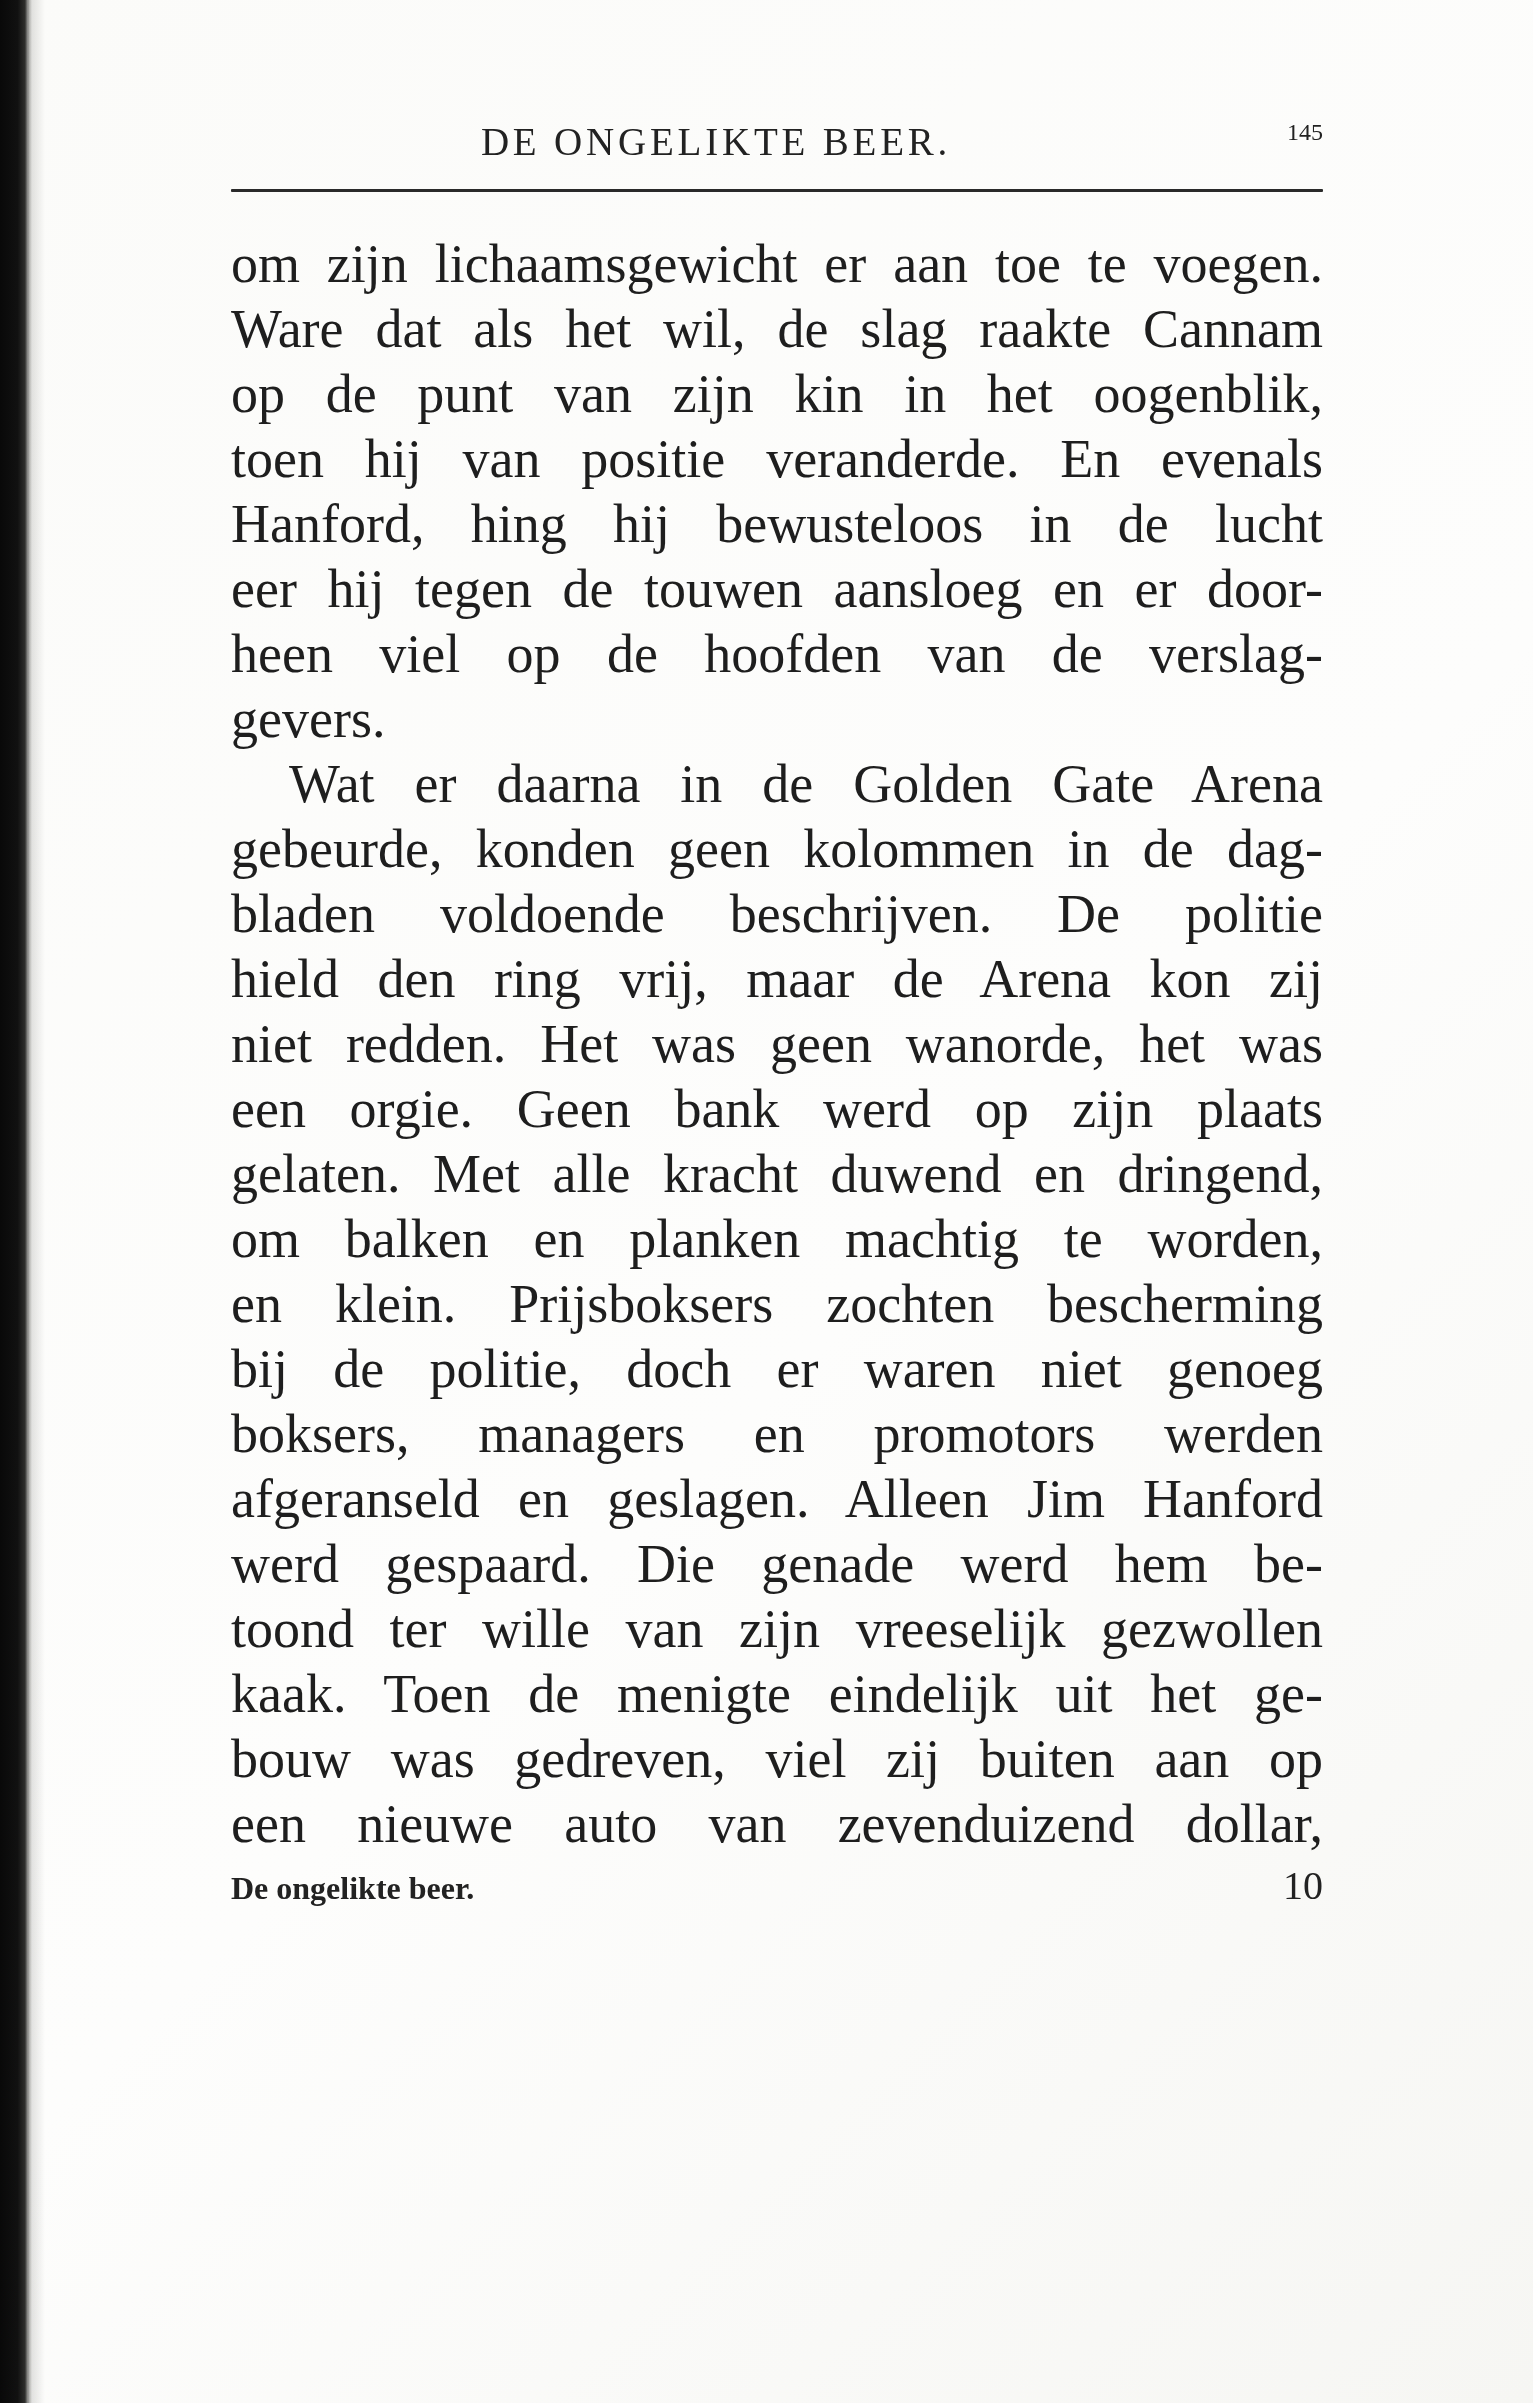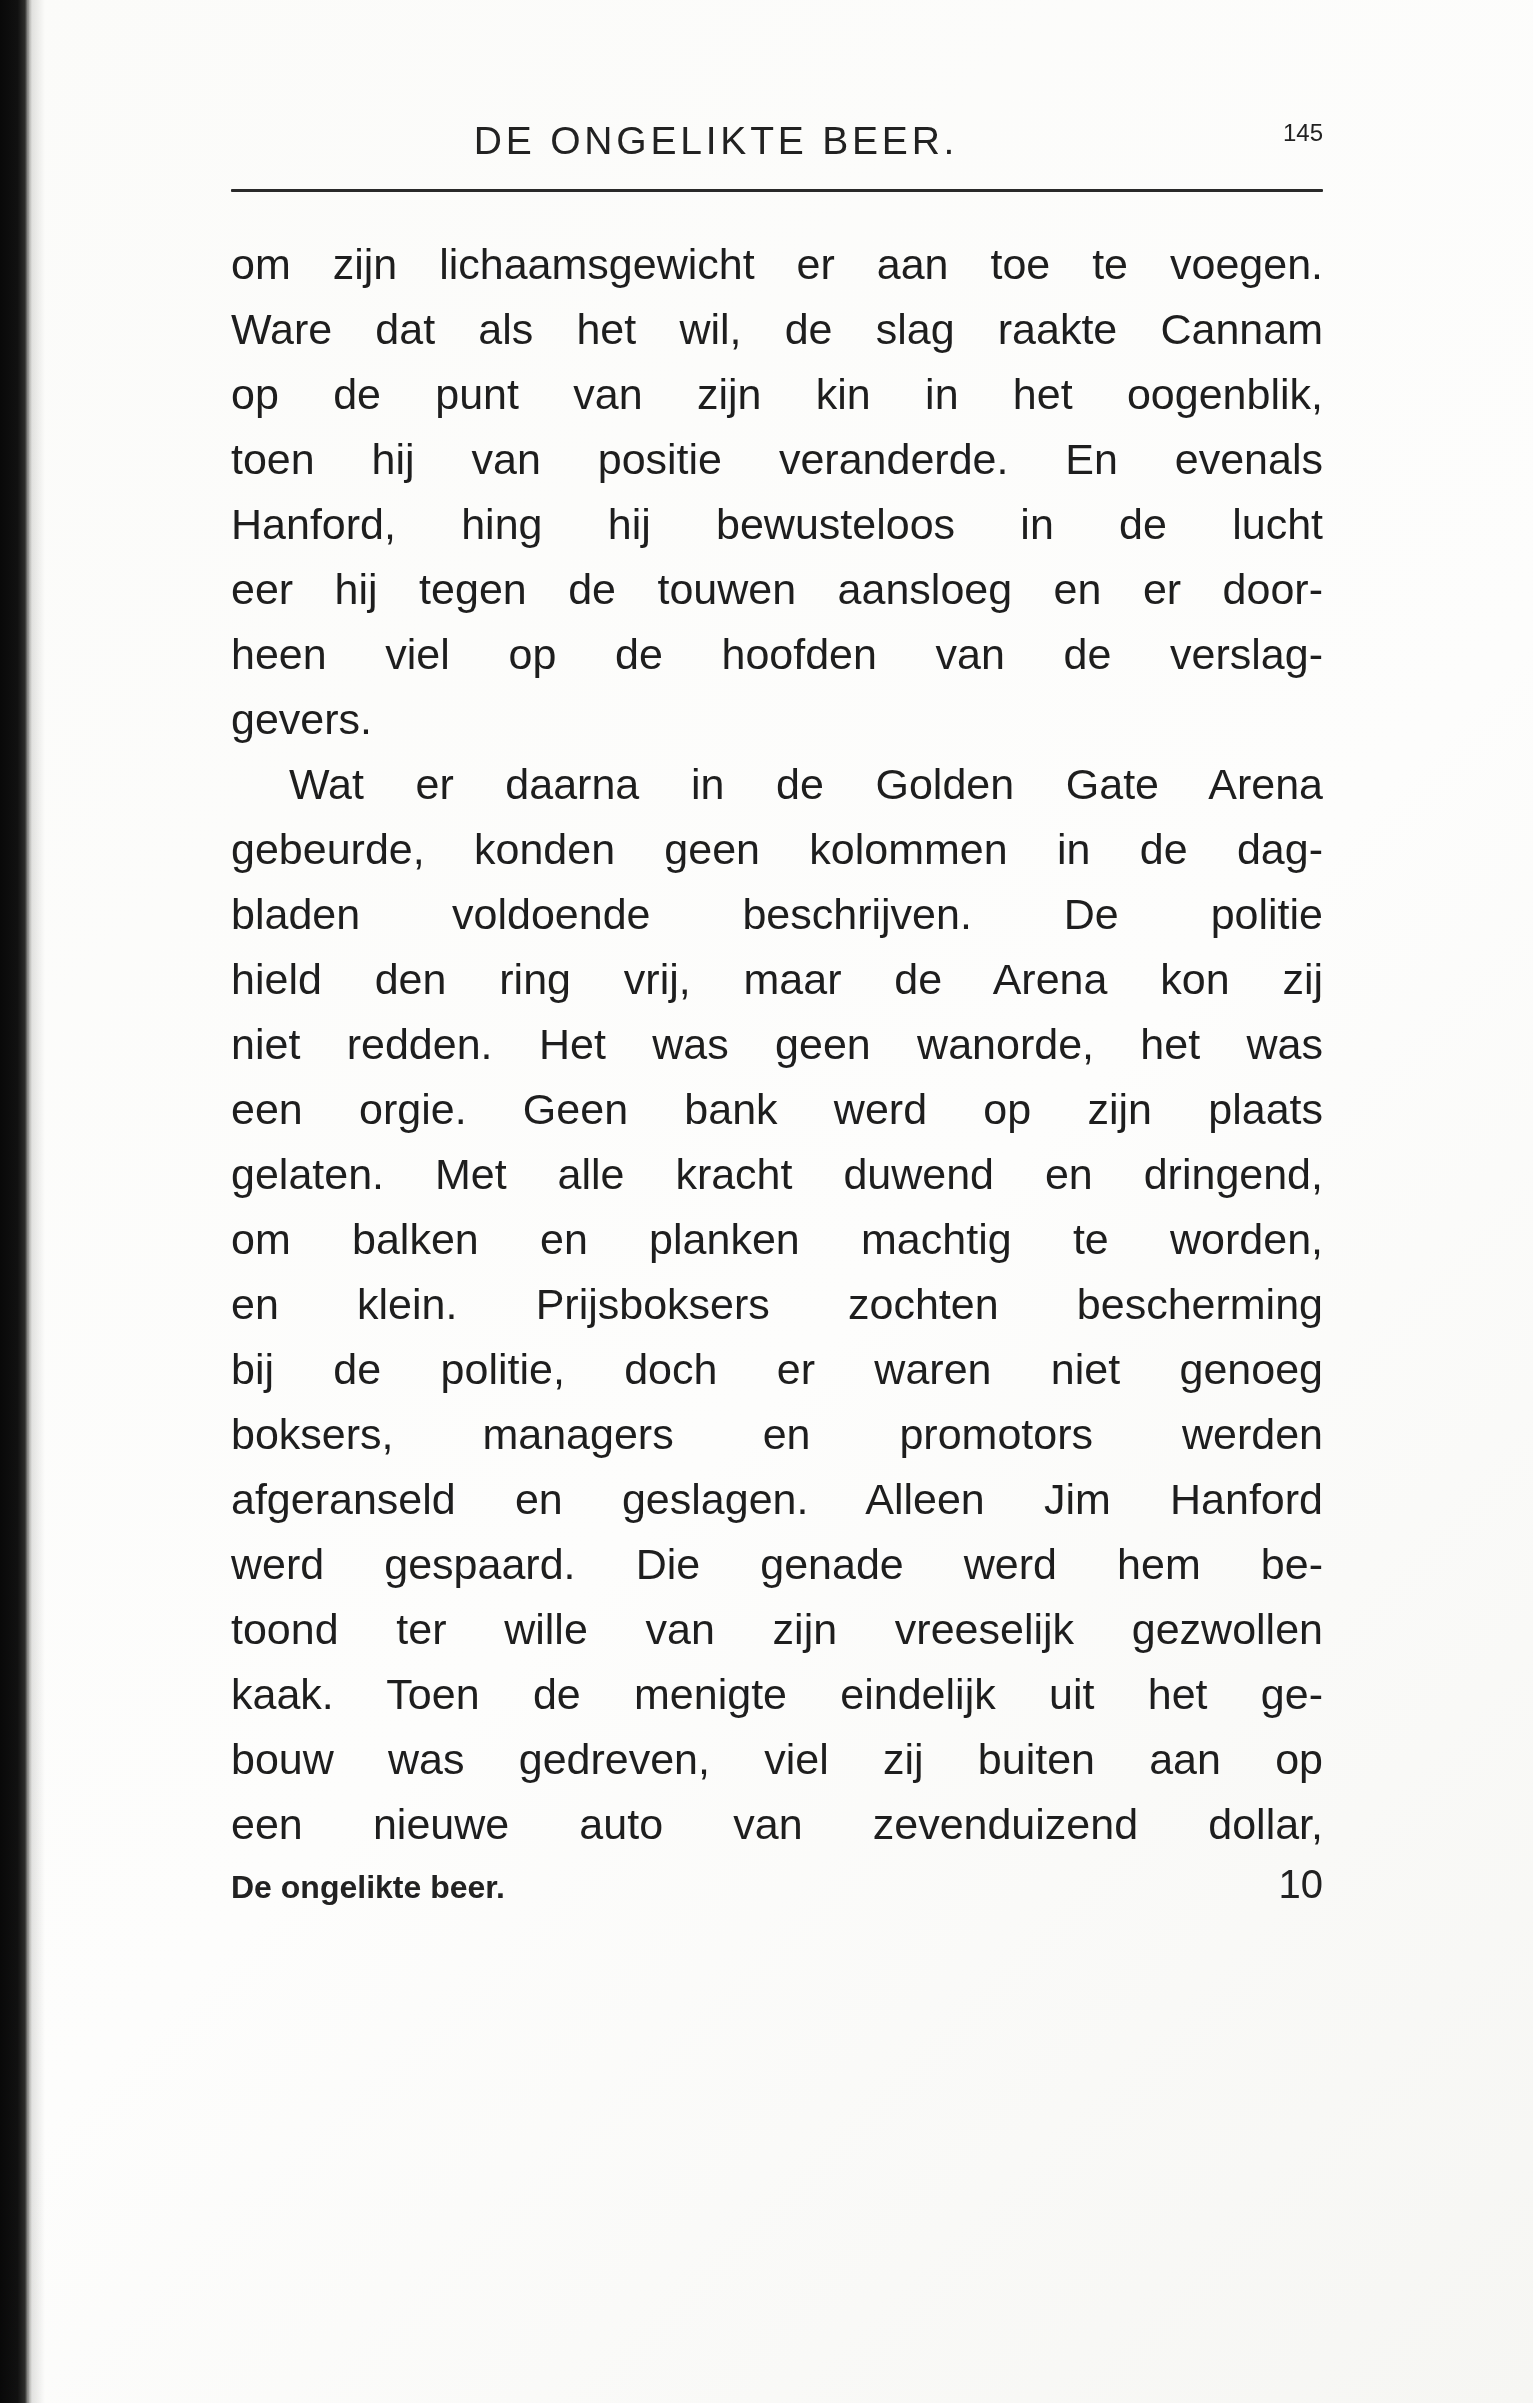--- a/index.html
+++ b/index.html
@@ -6,21 +6,21 @@
     margin: 0;
     padding: 0;
     background: #e8e8e6;
   }
   .scan {
     position: relative;
     width: 1534px;
     height: 2403px;
     background: linear-gradient(135deg, #fbfbf9 0%, #fdfdfc 55%, #f6f6f3 100%);
     overflow: hidden;
-    font-family: Liberation Sans, sans-serif;
+    font-family: Liberation Serif, serif;
     color: #1c1c1c;
   }
   
   .binding-edge {
     position: absolute;
     left: 0;
     top: 0;
     width: 32px;
     height: 100%;
     background: linear-gradient(90deg, #090909 0%, #111 55%, #2e2e2c 78%, rgba(120,120,115,0.35) 92%, rgba(200,200,195,0) 100%);
@@ -64,21 +64,21 @@
     color: #222;
   }
   .rule {
     margin-top: 21px;
     height: 2.8px;
     background: #2a2a2a;
     border-radius: 0.9px;
   }
   .body-text {
     margin-top: 40px;
-    font-size: 43px;
+    font-size: 54px;
     line-height: 65px;
   }
   .paragraph { margin: 0; }
   .line {
     text-align: justify;
     text-align-last: justify;
     white-space: normal;
     color: #1e1e1e;
   }
   .line.indent { text-indent: 58px; }

